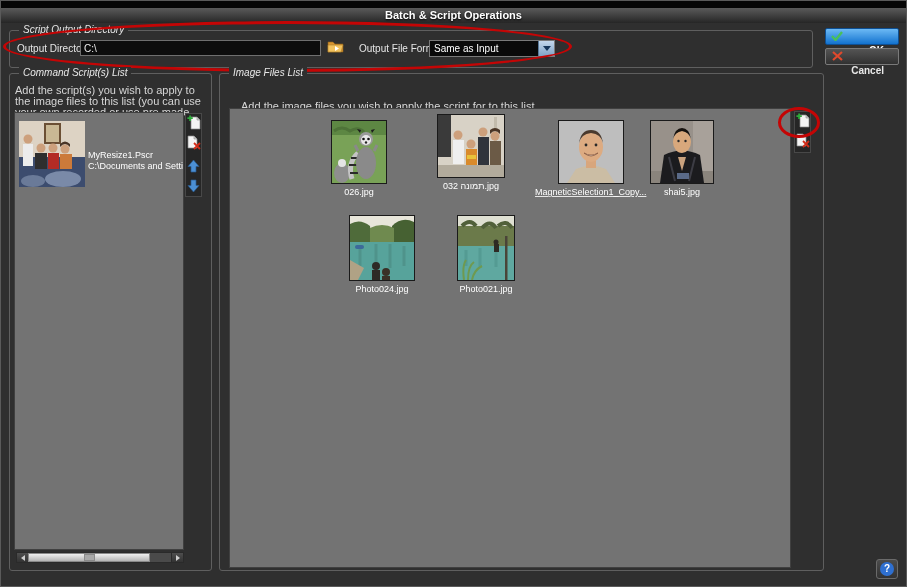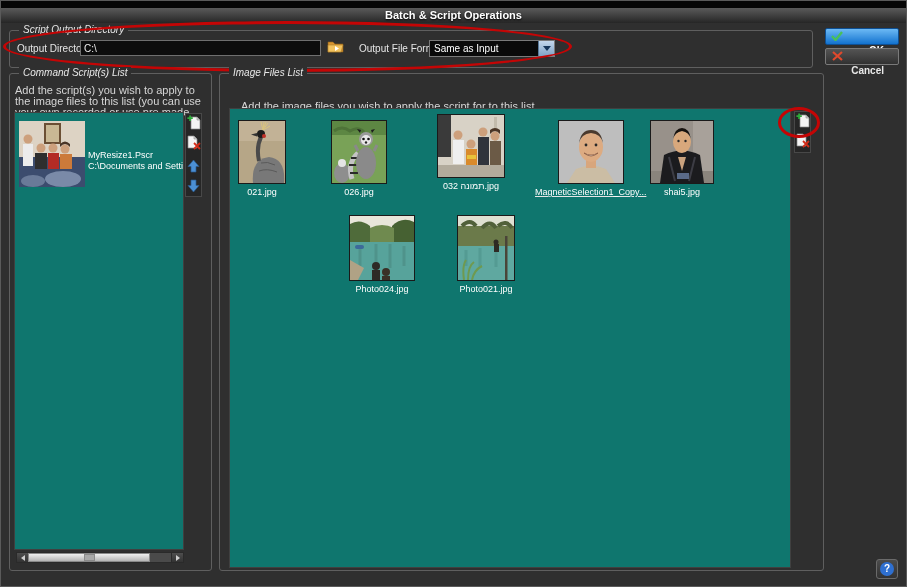--- a/index.html
+++ b/index.html
@@ -36,21 +36,21 @@
     position:absolute;display:flex;align-items:center;border-radius:2px;
     font-size:10px;font-weight:bold;color:#fff;box-sizing:border-box;cursor:default;
   }
   .btn-ok{background:linear-gradient(#6cb9f4,#1272cf);border:1px solid #0e4f92;}
   .btn-cancel{background:linear-gradient(#545454,#313131);border:1px solid #7a7a7a;color:#e8e8e8;}
   .btn .btn-glyph{width:22px;text-align:center;}
   .btn .btn-label{flex:1;text-align:right;padding-right:14px;margin-top:28px;}
   .tool-btn{position:absolute;display:flex;align-items:center;justify-content:center;box-sizing:border-box;}
   .folder-btn{background:transparent;}
   .instructions{position:absolute;font-size:11px;line-height:11px;color:#d6d6d6;}
-  .listbox{position:absolute;background:#0f766e;border:1px solid #404040;box-sizing:border-box;overflow:hidden;}
+  .listbox{position:absolute;background:#737373;border:1px solid #404040;box-sizing:border-box;overflow:hidden;}
   .icon-strip{
     position:absolute;background:#262626;border:1px solid #484848;box-sizing:border-box;
     display:flex;flex-direction:column;align-items:center;
   }
   .icon-strip .strip-btn{width:15px;height:16px;margin:2px 0;display:flex;align-items:center;justify-content:center;}
   .icon-strip .strip-sep{width:13px;height:1px;background:#4a4a4a;margin:2px 0;}
   .thumb-cell{position:absolute;display:flex;flex-direction:column;align-items:center;}
   .thumb-cell svg{display:block;border:1px solid #1a1a1a;}
   .thumb-caption{font-size:9px;color:#fff;margin-top:3px;white-space:nowrap;}
   .script-item-name{position:absolute;font-size:9px;color:#fff;line-height:11px;white-space:nowrap;}
@@ -196,34 +196,20 @@
       </span>
   </div>
 
   <div class="groupbox" style="left:218px;top:72px;width:605px;height:498px;">
     <span class="legend">Image Files List</span>
   </div>
   <div class="instructions" style="left:240px;top:84px;width:300px;margin-top:16px;">Add the image files you wish to apply the script for to this list (You can directly drag files from Windows Explorer to</div>
 
   <div class="listbox" style="left:228px;top:107px;width:562px;height:460px;">
 
-    <div class="thumb-cell" style="left:8px;top:11px;">
-      <svg width="46" height="62" viewBox="0 0 46 62">
-        <rect width="46" height="62" fill="#b6a687"></rect>
-        <rect width="46" height="20" fill="#c2b296"></rect>
-        <path d="M14 62 Q12 38 30 36 Q47 38 45 62 Z" fill="#787878"></path>
-        <path d="M22 42 q6 -2 14 2 M20 50 q8 -3 18 1" stroke="#5a5a5a" stroke-width="1" fill="none"></path>
-        <path d="M22 16 Q17 26 20 40" stroke="#4a4a4a" stroke-width="4" fill="none"></path>
-        <circle cx="22" cy="13" r="4" fill="#1d1d1d"></circle>
-        <path d="M18 12 l-6 1.5 6 2 z" fill="#333"></path>
-        <circle cx="25" cy="15" r="2" fill="#c03028"></circle>
-        <path d="M24 9 l1 -8 M24 9 l5 -7 M24 9 l7 -4 M24 9 l-2 -8 M24 9 l3 -8" stroke="#d9c47f" stroke-width="1" fill="none"></path>
-      </svg>
-      <span class="thumb-caption">021.jpg</span>
-    </div>
 
     <div class="thumb-cell" style="left:101px;top:11px;">
       <svg width="54" height="62" viewBox="0 0 54 62">
         <rect width="54" height="62" fill="#79a257"></rect>
         <rect width="54" height="14" fill="#5d8743"></rect>
         <path d="M2 10 q8 -6 16 0 q8 -5 14 1" stroke="#4e7338" stroke-width="3" fill="none"></path>
         <ellipse cx="10" cy="52" rx="8" ry="10" fill="#8e8e8e"></ellipse>
         <circle cx="10" cy="42" r="4" fill="#e4e4e4"></circle>
         <path d="M20 58 q-5 -16 6 -26" stroke="#c4c4c4" stroke-width="5" fill="none"></path>
         <path d="M18 52 h8 M17 44 h8 M19 37 h8" stroke="#2a2a2a" stroke-width="2"></path>

